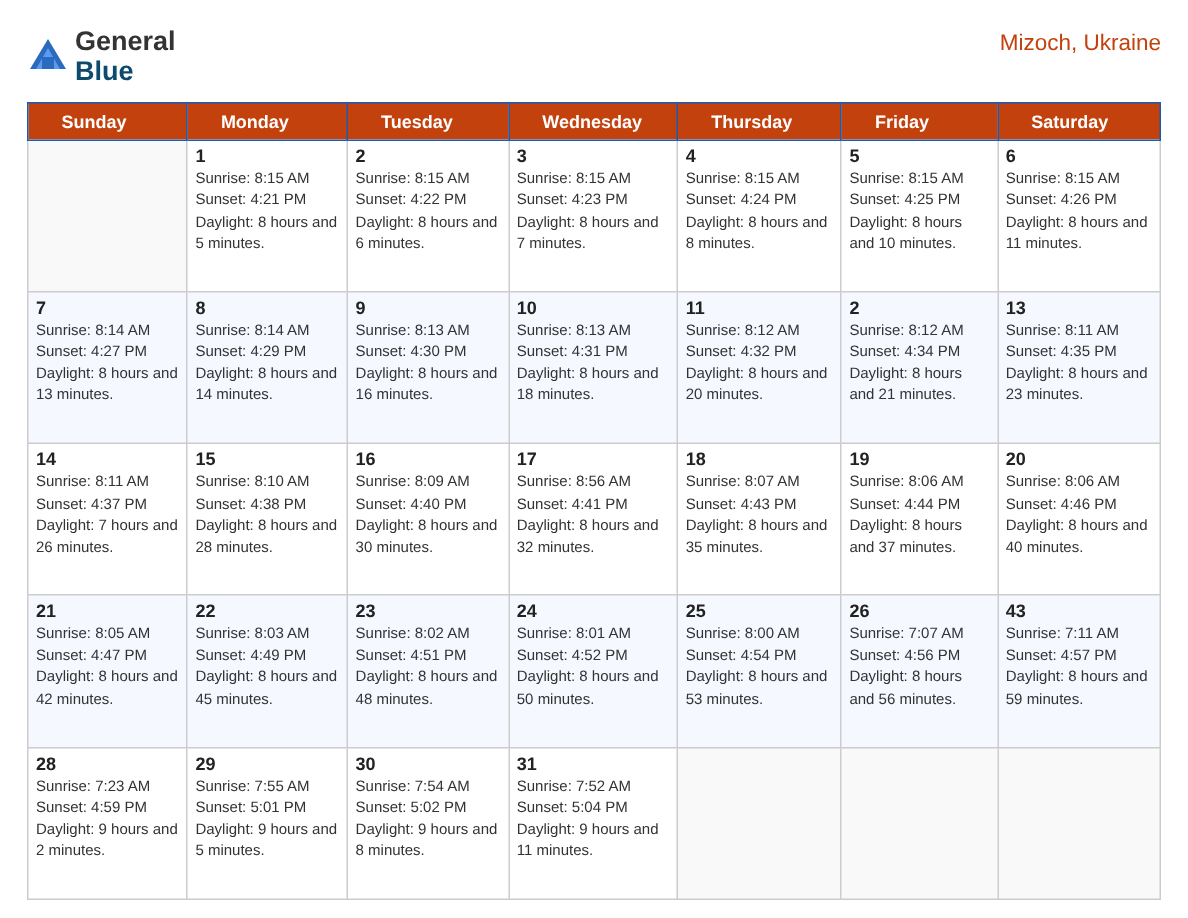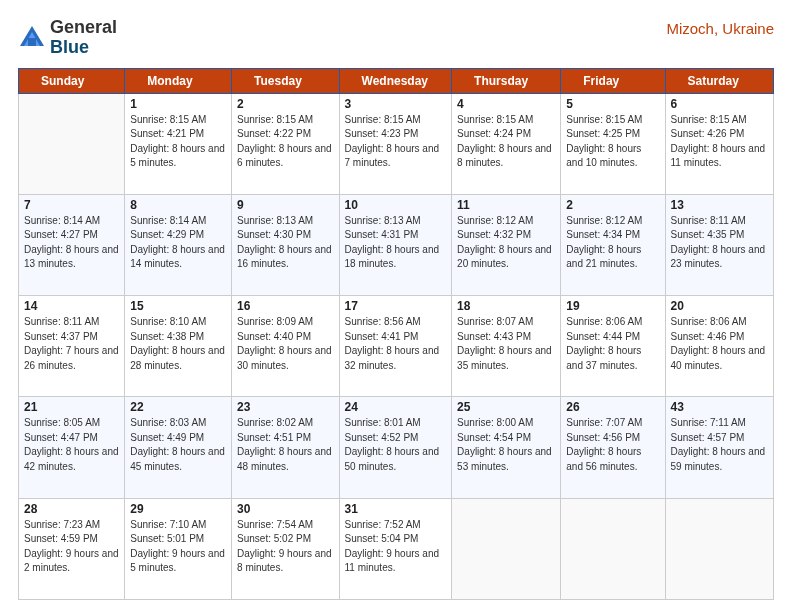--- a/index.html
+++ b/index.html
@@ -247,21 +247,21 @@
             <div class="day-info"><span>Sunrise: 7:11 AM</span><br><span>Sunset: 4:57 PM</span><br><span>Daylight: 8 hours and 59 minutes.</span></div>
           </td>
         </tr>
         <tr>
           <td>
             <span class="day-number">28</span>
             <div class="day-info"><span>Sunrise: 7:23 AM</span><br><span>Sunset: 4:59 PM</span><br><span>Daylight: 9 hours and 2 minutes.</span></div>
           </td>
           <td>
             <span class="day-number">29</span>
-            <div class="day-info"><span>Sunrise: 7:10 AM</span><br><span>Sunset: 5:01 PM</span><br><span>Daylight: 9 hours and 5 minutes.</span></div>
+            <div class="day-info"><span>Sunrise: 7:55 AM</span><br><span>Sunset: 5:01 PM</span><br><span>Daylight: 9 hours and 5 minutes.</span></div>
           </td>
           <td>
             <span class="day-number">30</span>
             <div class="day-info"><span>Sunrise: 7:54 AM</span><br><span>Sunset: 5:02 PM</span><br><span>Daylight: 9 hours and 8 minutes.</span></div>
           </td>
           <td>
             <span class="day-number">31</span>
             <div class="day-info"><span>Sunrise: 7:52 AM</span><br><span>Sunset: 5:04 PM</span><br><span>Daylight: 9 hours and 11 minutes.</span></div>
           </td>
           <td class="empty-cell"></td>

